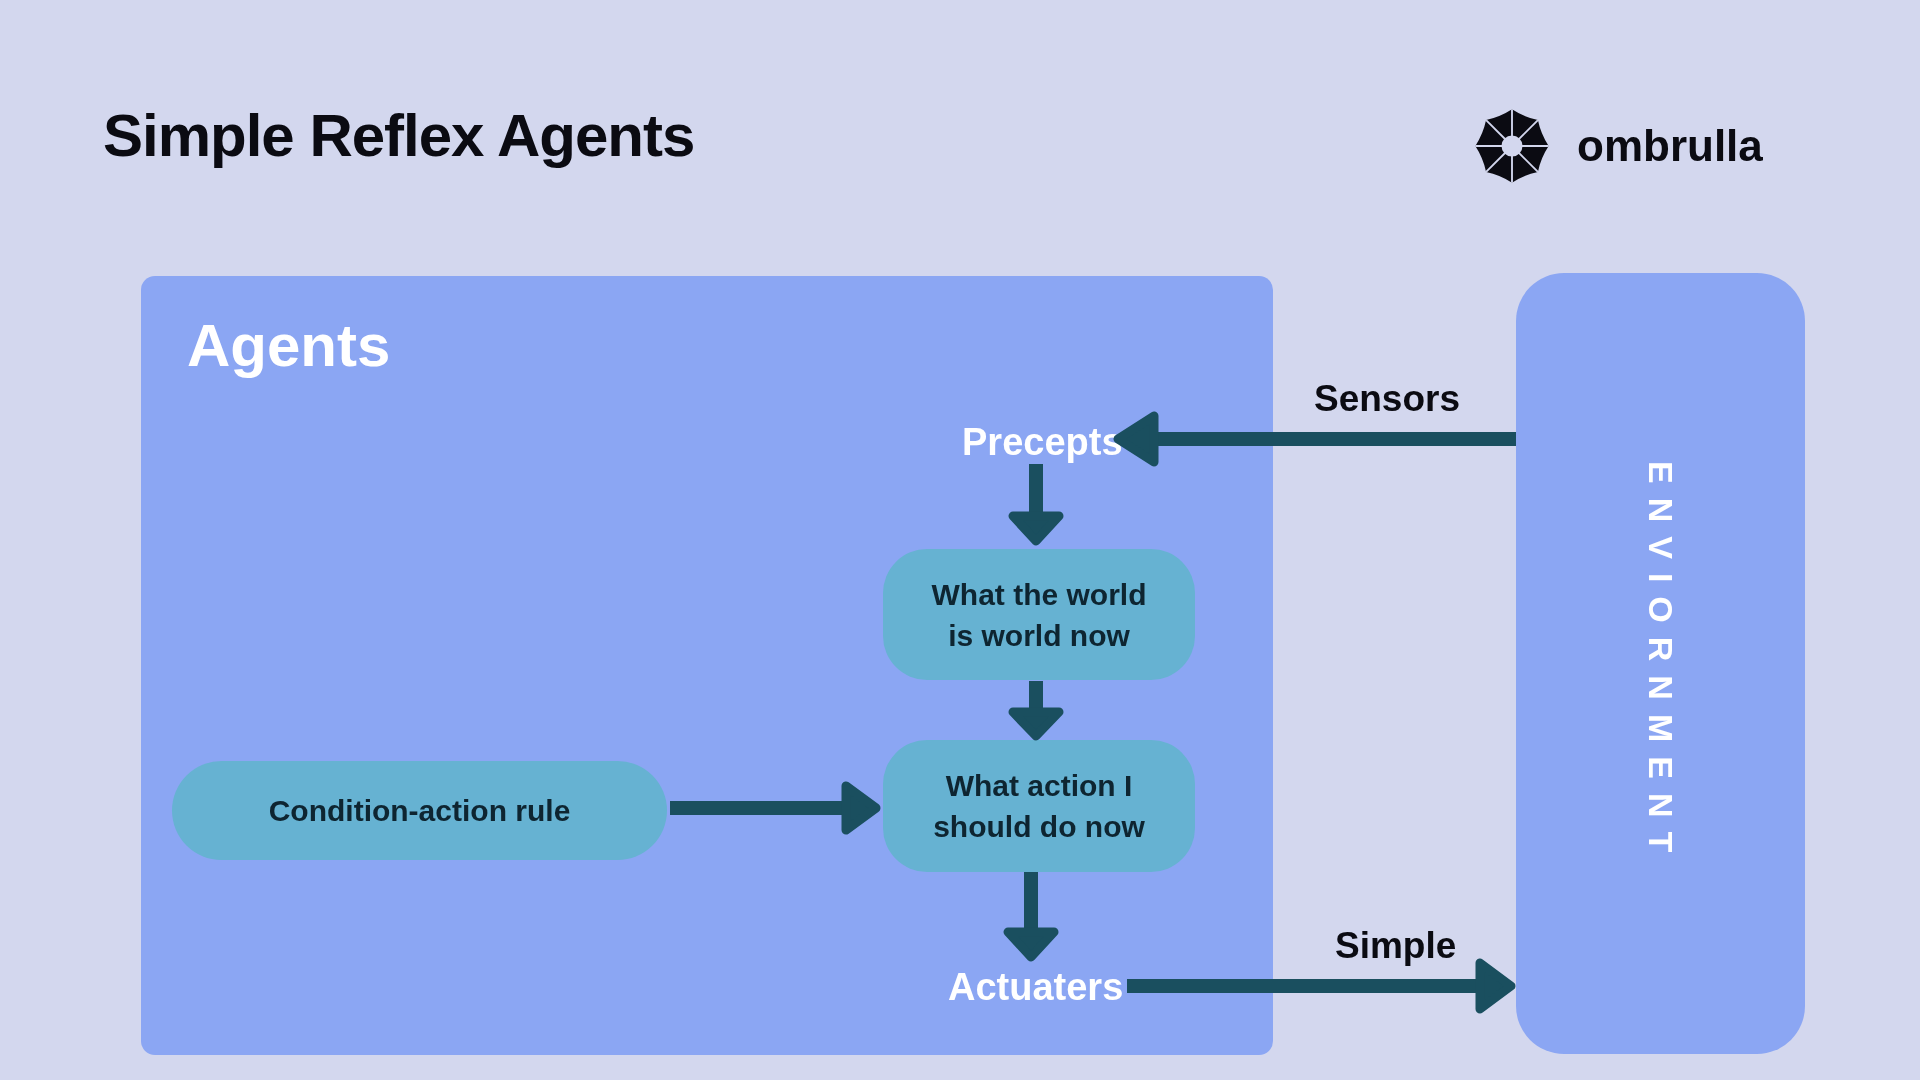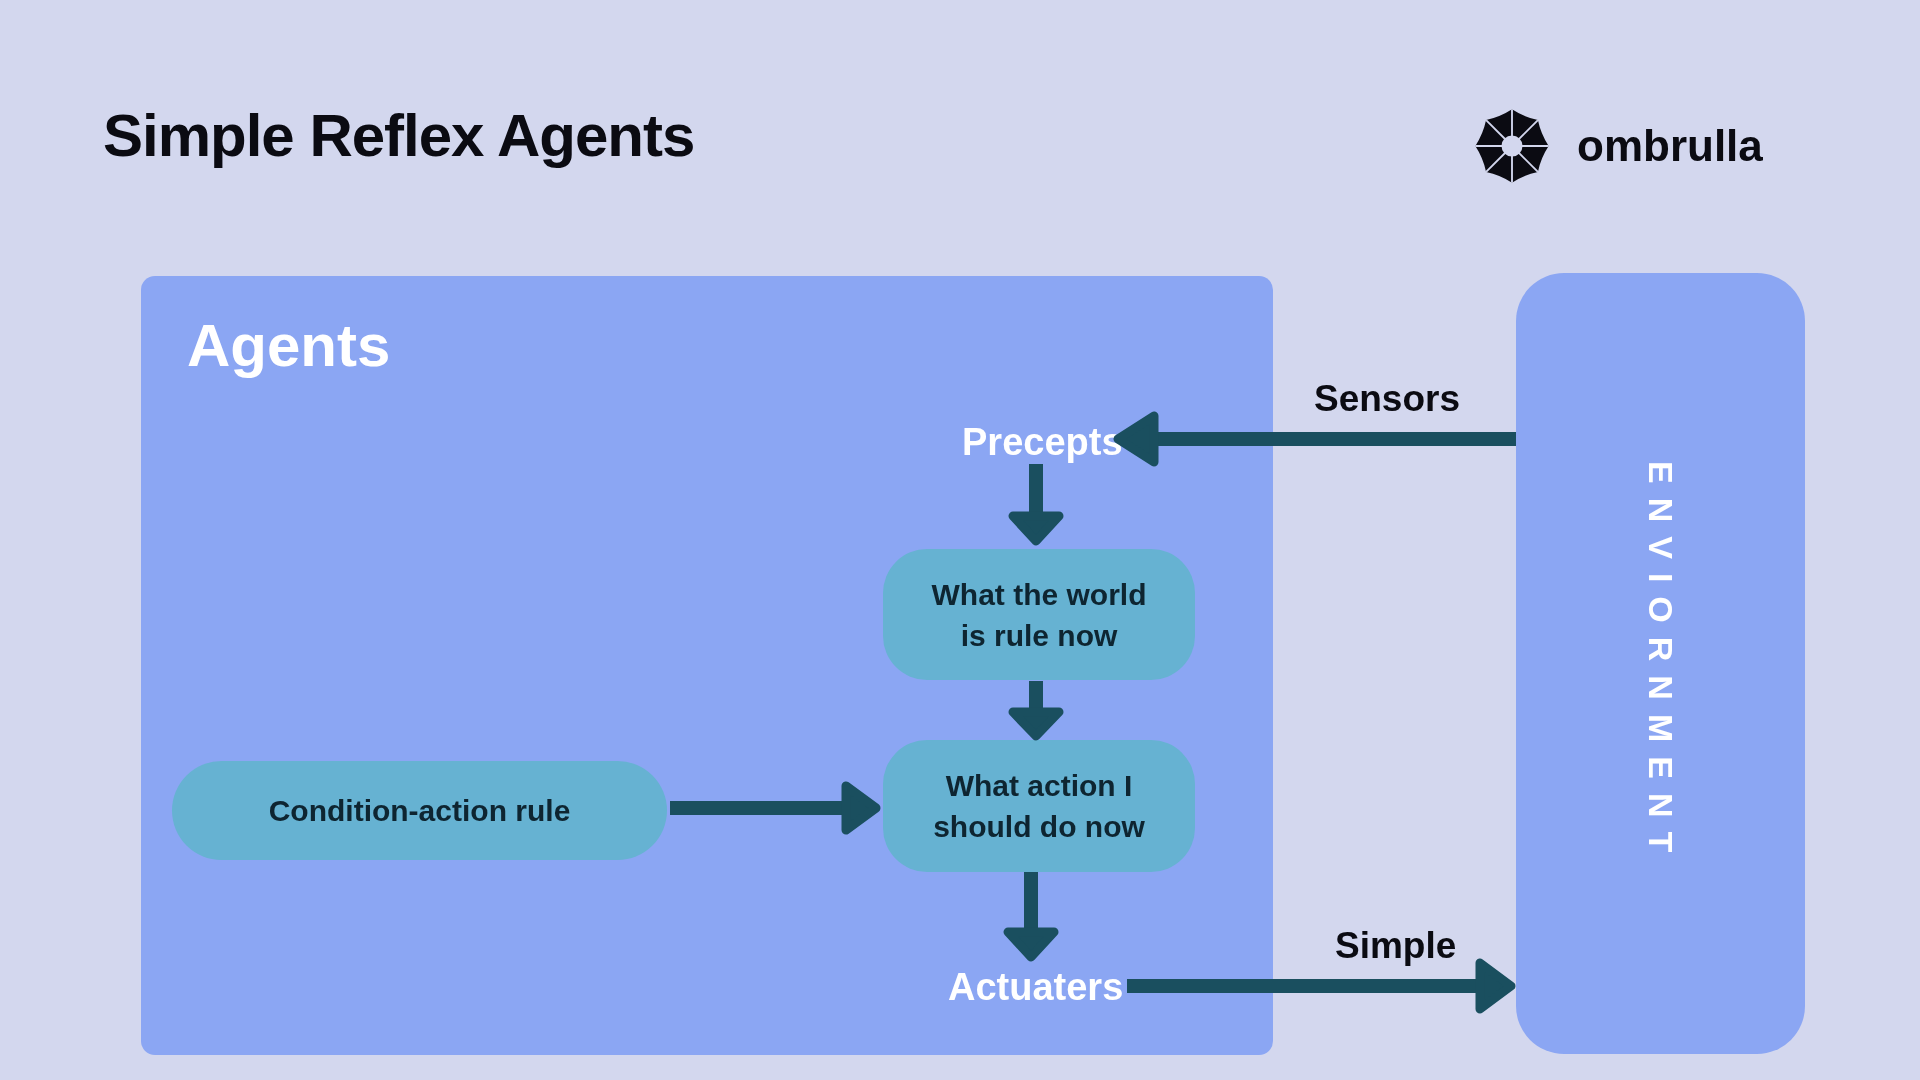--- a/index.html
+++ b/index.html
@@ -85,21 +85,21 @@
   <div class="agents-box">
     <div class="agents-label">Agents</div>
   </div>
 
   <div class="env-box">
     <div class="env-label">ENVIORNMENT</div>
   </div>
 
   <div class="node" id="node-world">
     <span>What the world</span>
-    <span>is rule now</span>
+    <span>is world now</span>
   </div>
 
   <div class="node" id="node-action">
     <span>What action I</span>
     <span>should do now</span>
   </div>
 
   <div class="node" id="node-condition">
     <span>Condition-action rule</span>
   </div>

